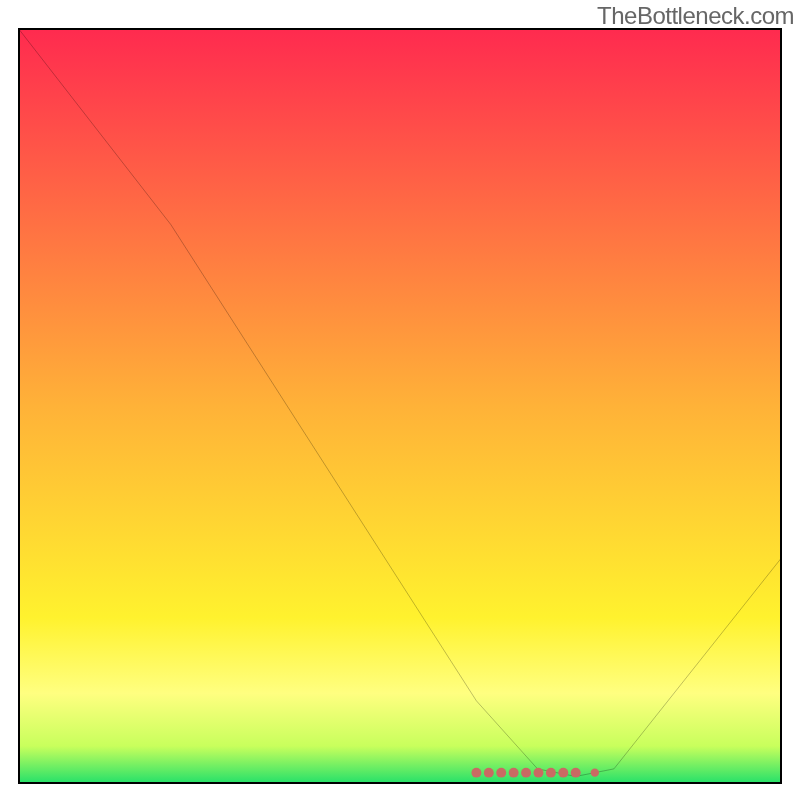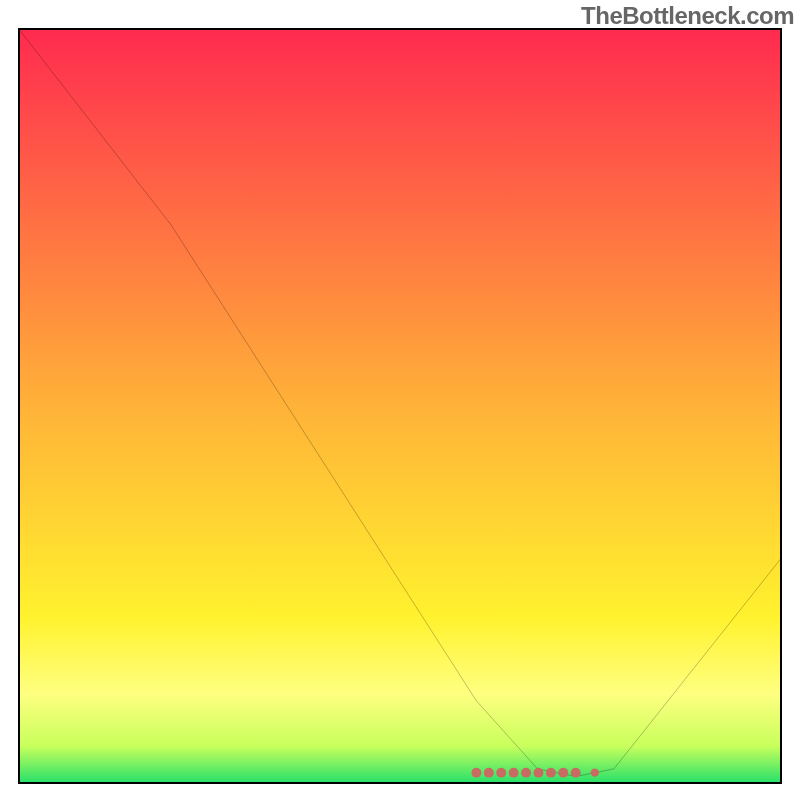--- a/index.html
+++ b/index.html
@@ -9,21 +9,21 @@
     position: relative;
     font-family: Arial, Helvetica, sans-serif;
     background: #fff;
     overflow: hidden;
   }
   .watermark {
     position: absolute;
     top: 2px;
     right: 6px;
     font-size: 24px;
-    font-weight: 700;
+    font-weight: 400;
     color: #666;
     letter-spacing: -0.5px;
   }
   .plot {
     position: absolute;
     left: 18px;
     top: 28px;
     width: 764px;
     height: 756px;
   }

